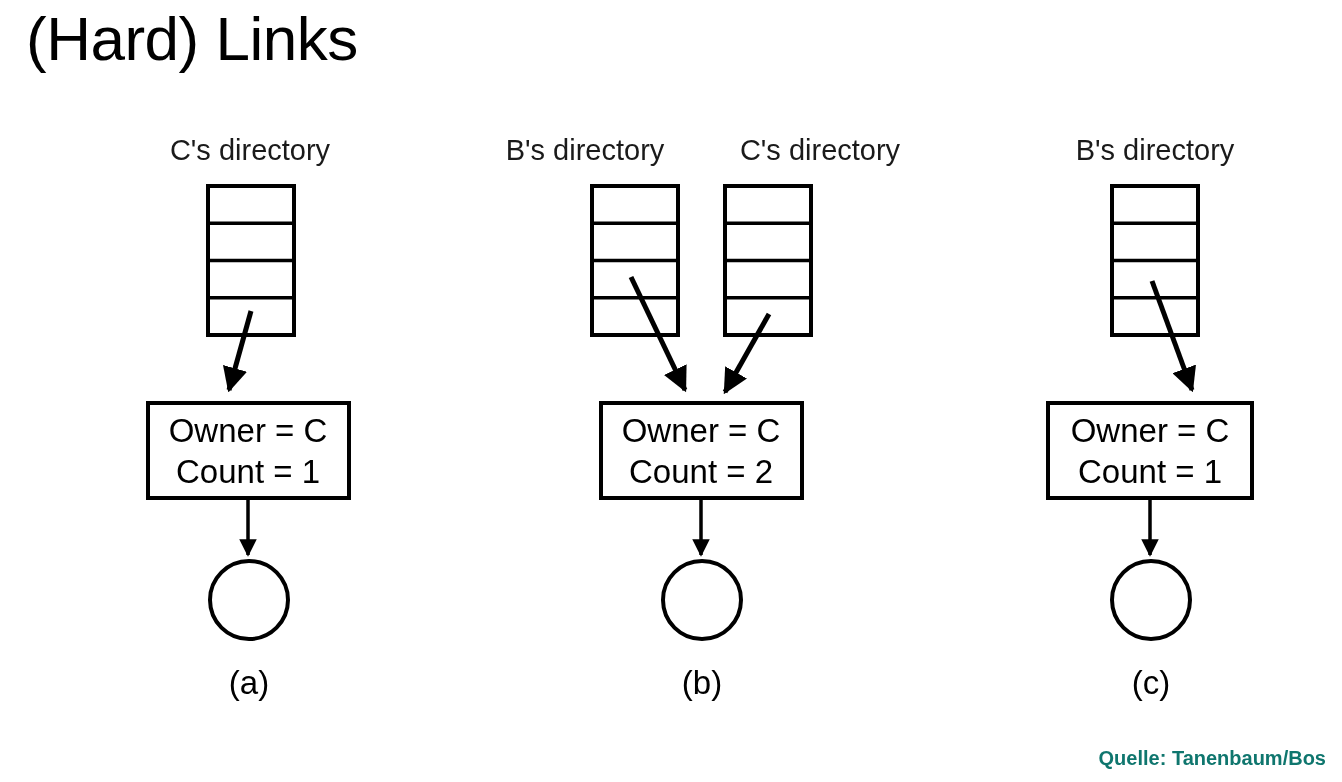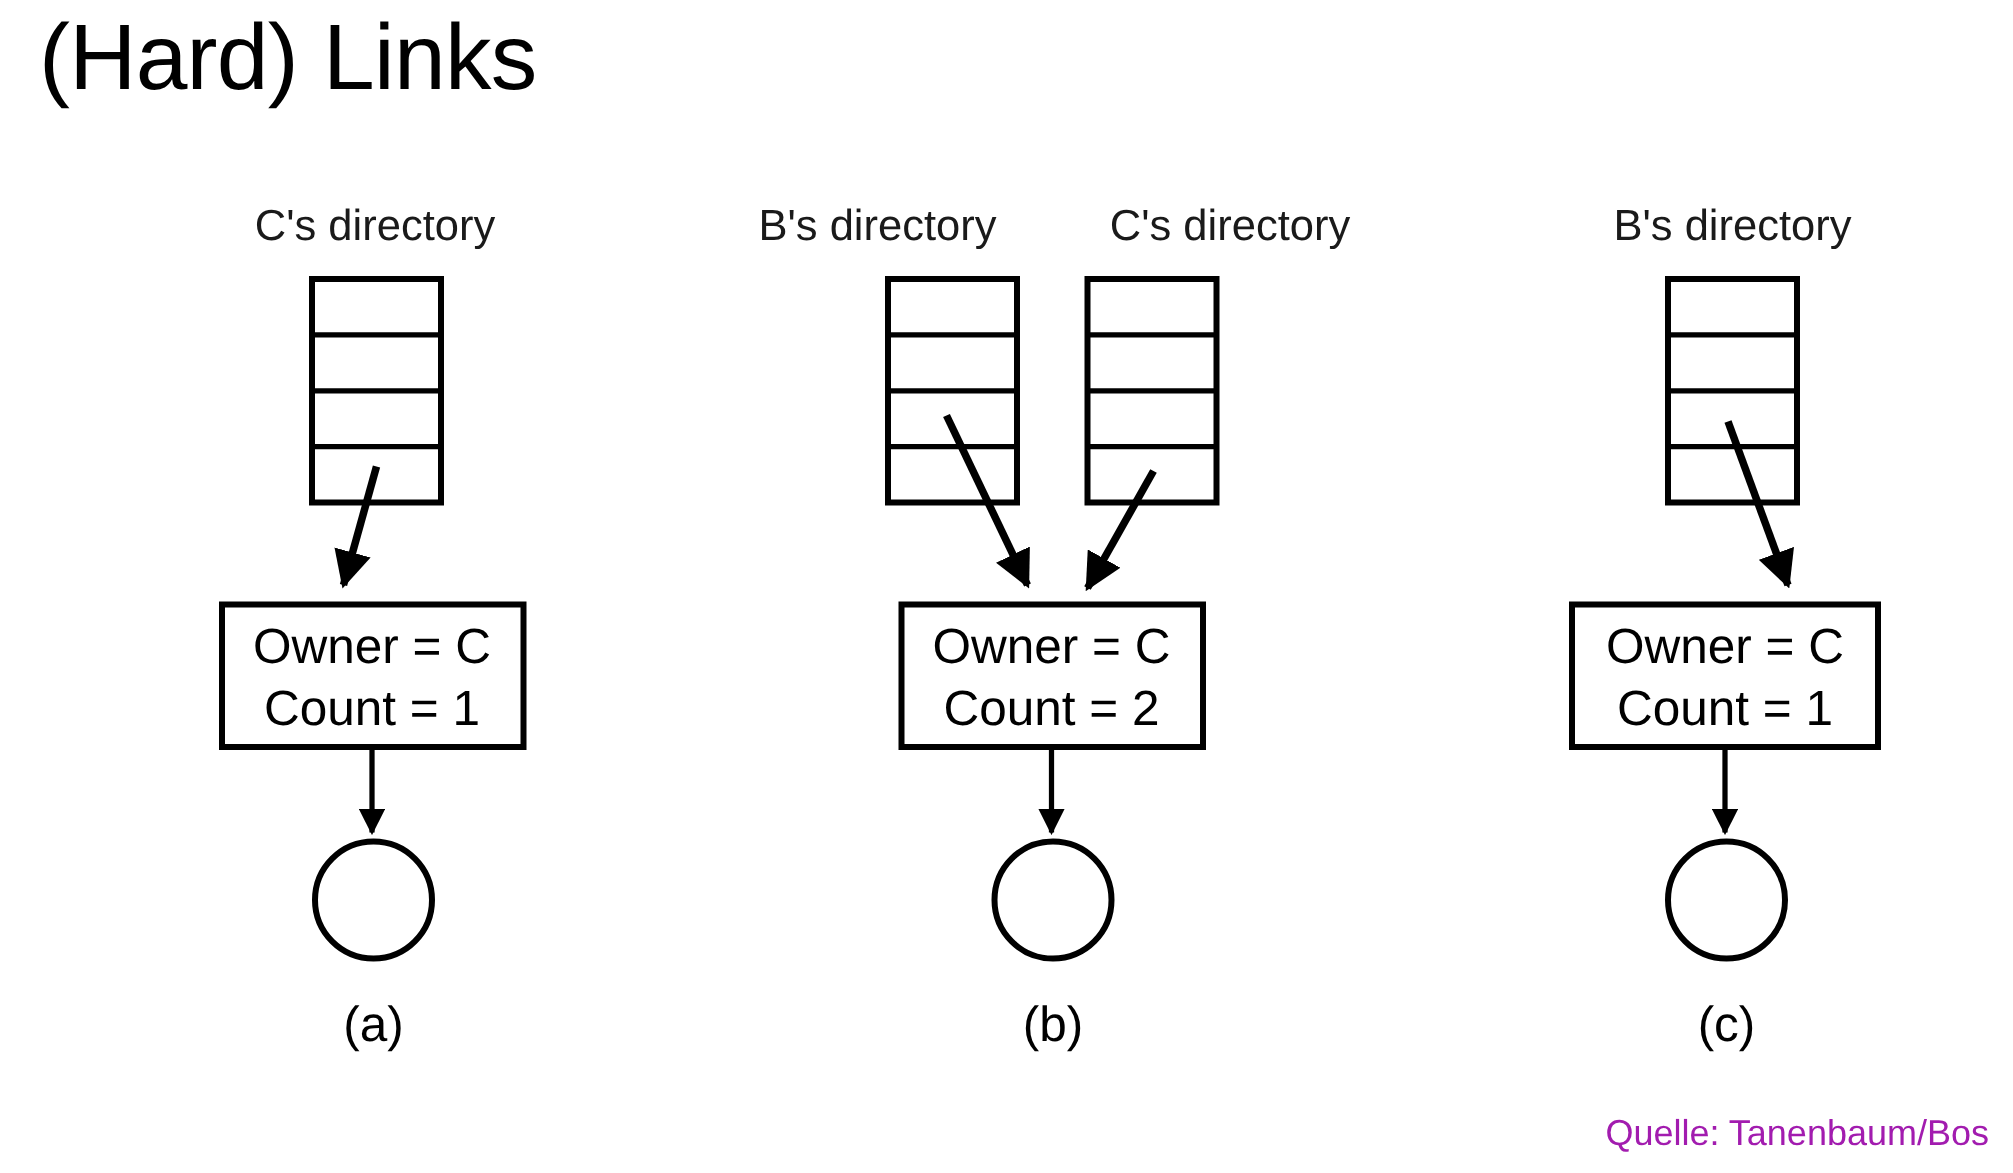--- a/index.html
+++ b/index.html
@@ -85,23 +85,24 @@
     stroke-width: 3.5;
     fill: none;
   }
   .arrowhead {
     fill: #000000;
   }
   .source-note {
     position: absolute;
     right: 16px;
     bottom: 12px;
-    font-size: 24px;
-    color: #a21caf;
+    font-size: 20px;
+    color: #0f766e;
     white-space: nowrap;
+    font-weight: bold;
   }
 </style>
 </head>
 <body>
 
 <div id="slide">
 
   <div class="slide-title">(Hard) Links</div>
 
   <svg id="figure" viewBox="0 0 1342 782" xmlns="http://www.w3.org/2000/svg">

